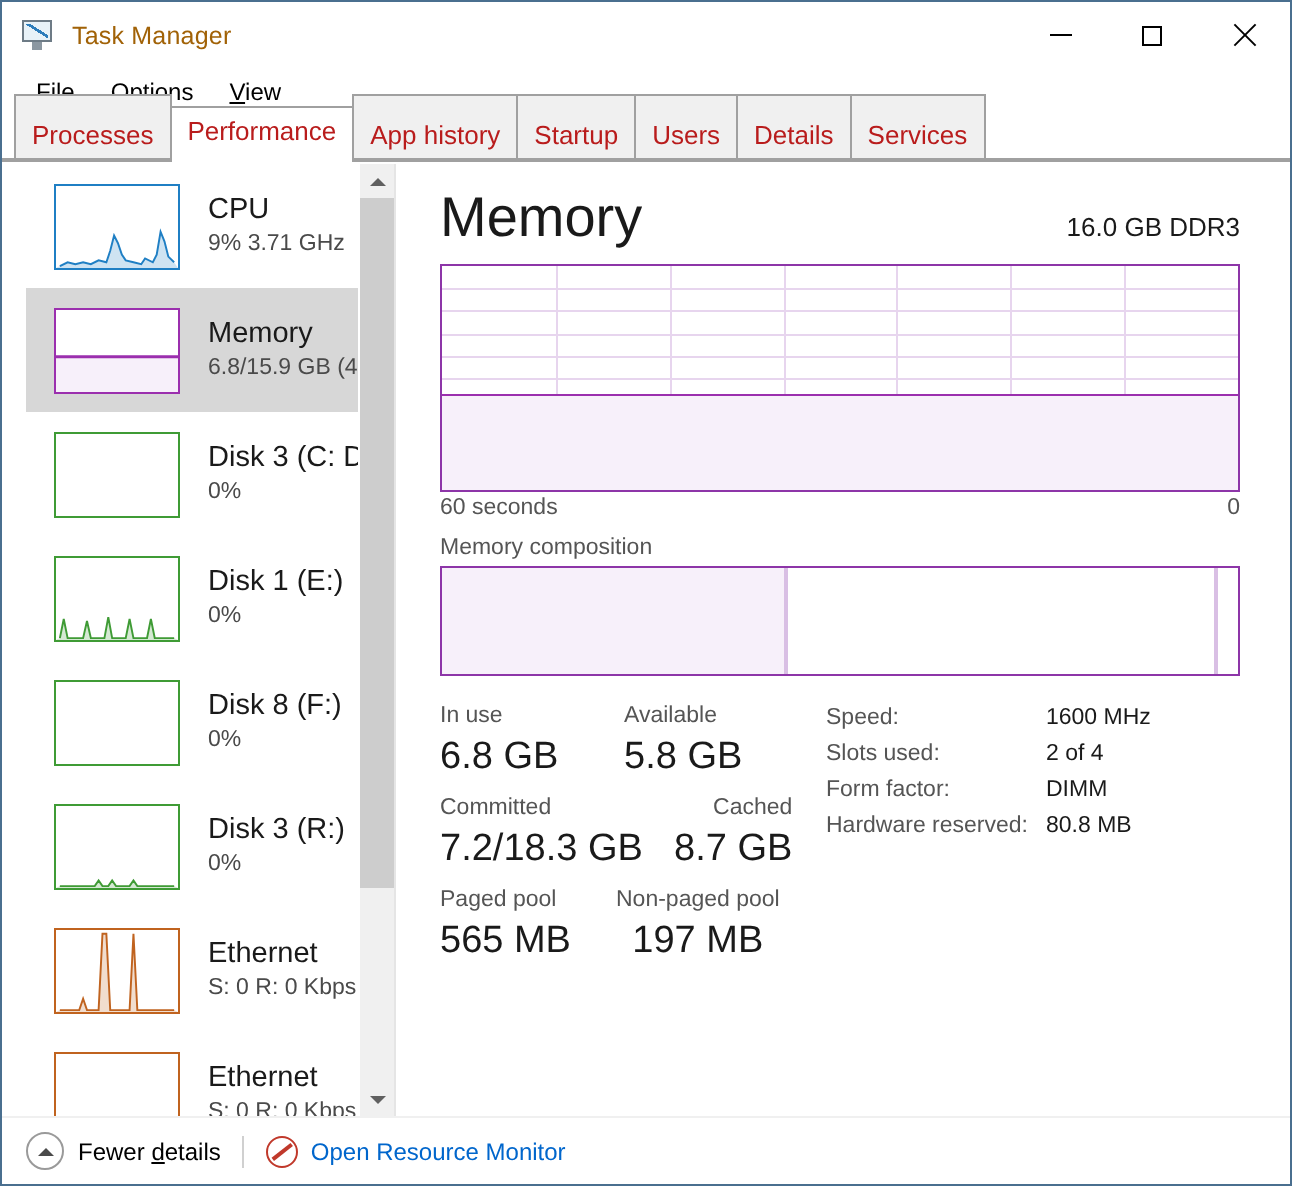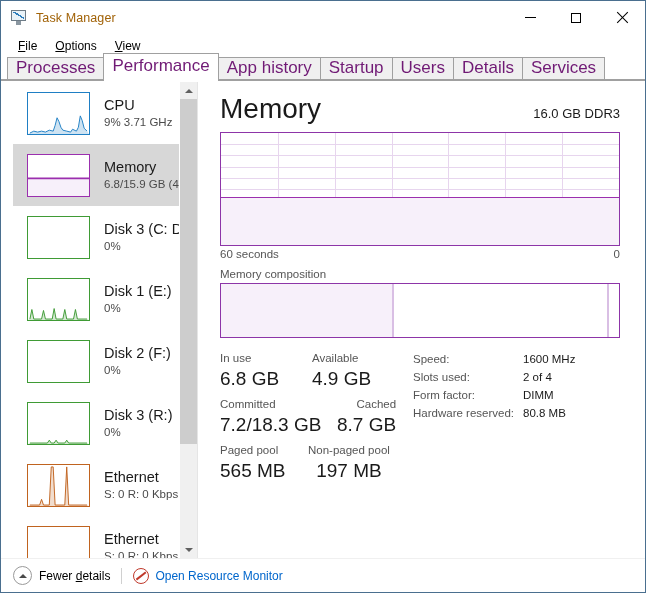--- a/index.html
+++ b/index.html
@@ -72,22 +72,22 @@
   .tabstrip{
     height:22px;min-height:22px;
     position:relative;
     background:#ffffff;
     border-bottom:1px solid #a0a0a0;
     display:flex;align-items:flex-end;
     padding-left:6px;
     box-sizing:content-box;
   }
   .tab{
-    font-size:17px;color:#701a75;
-    padding:3px 8px 4px 8px;
+    font-size:13px;color:#b91c1c;
+    padding:13px 8px 4px 8px;
     background:#f0f0f0;
     border:1px solid #a0a0a0;
     border-bottom:none;
     margin-right:-1px;
     position:relative;
     line-height:14px;
     cursor:default;
     height:15px;
     box-sizing:content-box;
   }
@@ -308,21 +308,21 @@
             <div class="side-txt">
               <div class="side-title">Disk 1 (E:)</div>
               <div class="side-sub">0%</div>
             </div>
           </div>
           <div class="side-item">
             <div class="thumb" style="border: 1px solid rgb(63, 155, 53);">
               <svg viewBox="0 0 63 43" preserveAspectRatio="none"></svg>
             </div>
             <div class="side-txt">
-              <div class="side-title">Disk 2 (F:)</div>
+              <div class="side-title">Disk 8 (F:)</div>
               <div class="side-sub">0%</div>
             </div>
           </div>
           <div class="side-item">
             <div class="thumb" style="border: 1px solid rgb(63, 155, 53);">
               <svg viewBox="0 0 63 43" preserveAspectRatio="none">
                 <polygon points="0,43 2,42 20,42 22,39 24,42 27,42 29,39 31,42 38,42 40,39 42,42 61,42 63,43" fill="#3f9b35" fill-opacity="0.22"></polygon>
                 <polyline points="2,42 20,42 22,39 24,42 27,42 29,39 31,42 38,42 40,39 42,42 61,42" fill="none" stroke="#3f9b35" stroke-width="1"></polyline>
               </svg>
             </div>
@@ -408,21 +408,21 @@
 
       <div class="stats">
         <div class="stats-left">
           <div class="srow">
             <div class="scell" style="width:92px">
               <div class="s-label">In use</div>
               <div class="s-value">6.8 GB</div>
             </div>
             <div class="scell">
               <div class="s-label">Available</div>
-              <div class="s-value">4.9 GB</div>
+              <div class="s-value">5.8 GB</div>
             </div>
           </div>
           <div class="srow">
             <div class="scell" style="width:117px">
               <div class="s-label">Committed</div>
               <div class="s-value">7.2/18.3 GB</div>
             </div>
             <div class="scell">
               <div class="s-label" style="text-align:right">Cached</div>
               <div class="s-value" style="text-align:left">8.7 GB</div>

